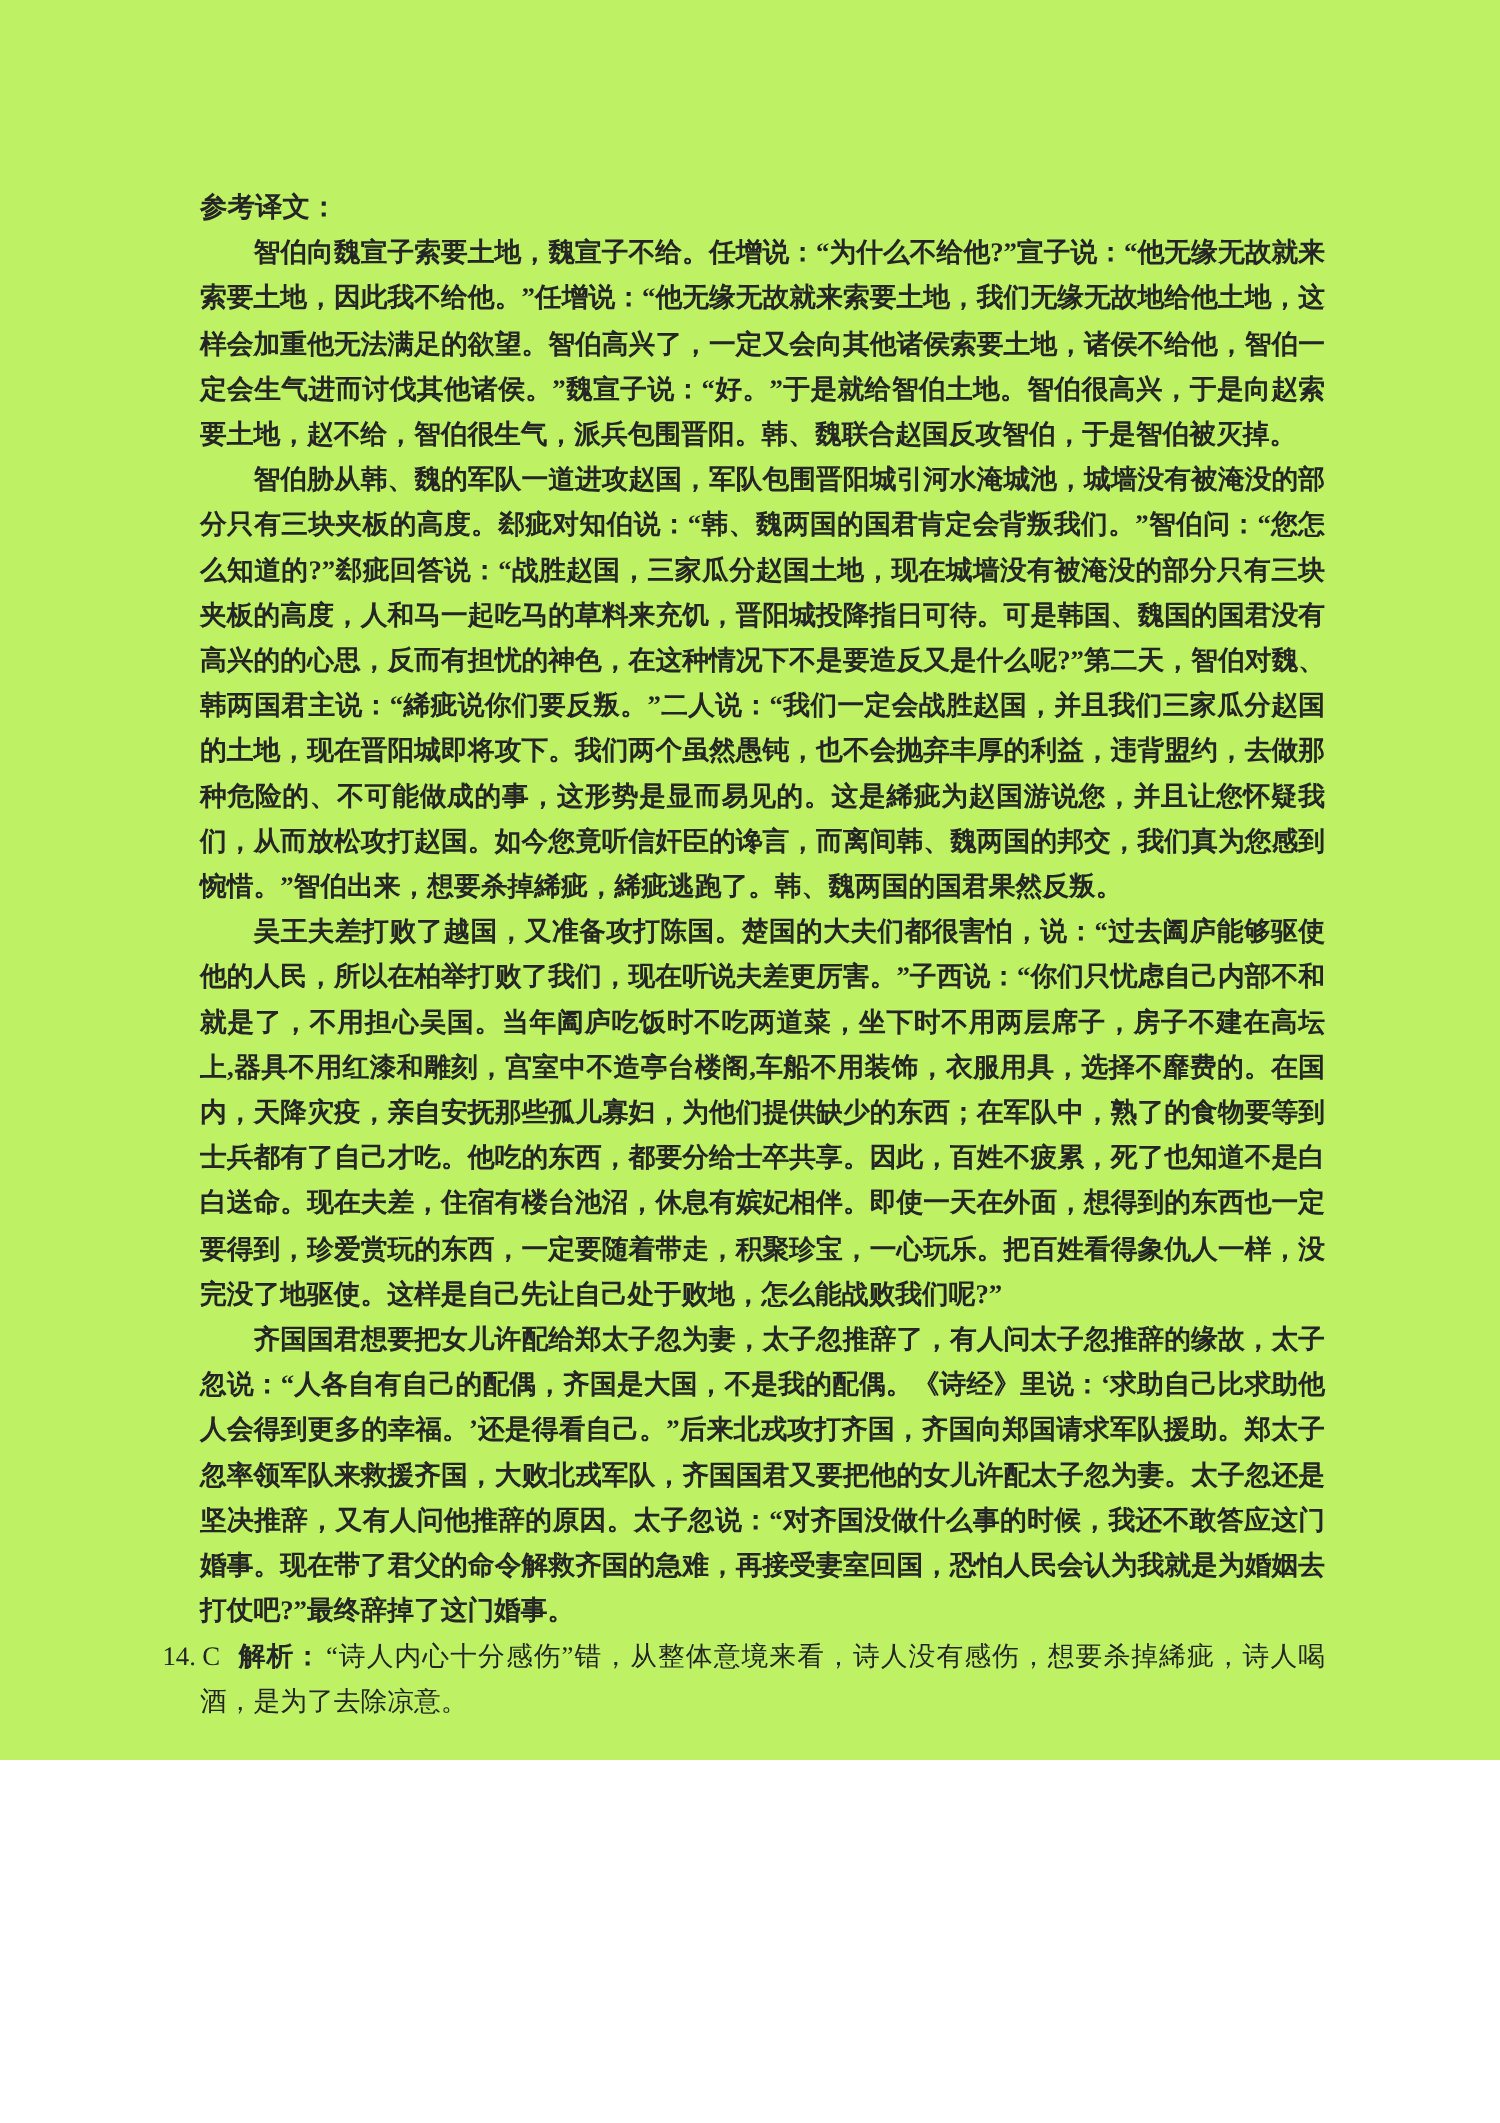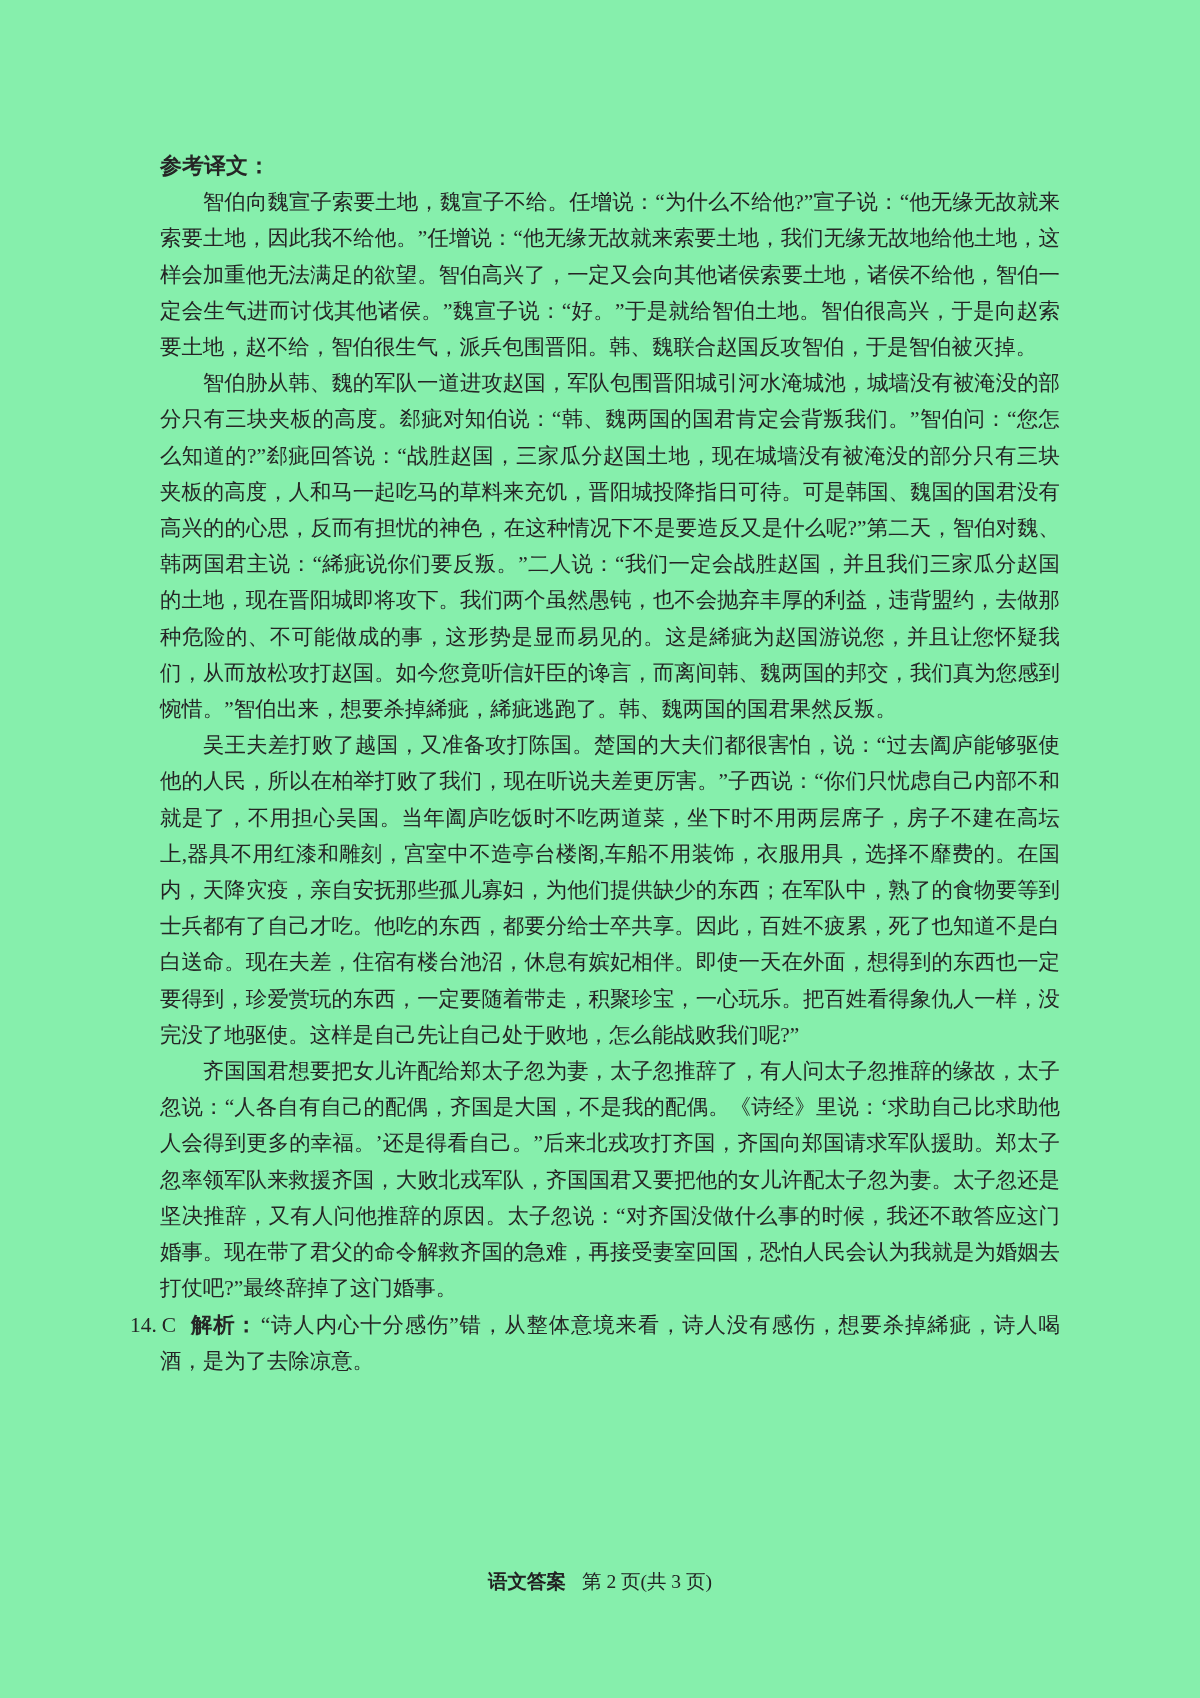--- a/index.html
+++ b/index.html
@@ -3,22 +3,22 @@
 <meta charset="utf-8">
 <style>
   html, body {
     margin: 0;
     padding: 0;
     background: #ffffff;
   }
   .page {
     position: relative;
     width: 1200px;
-    height: 1698px;
-    background: #86efac;
+    height: 1408px;
+    background: #bef264;
     font-family: "Liberation Serif", serif;
     color: #252525;
     overflow: hidden;
   }
   .content {
     position: absolute;
     left: 160px;
     top: 148px;
     width: 900px;
     font-size: 21.4px;
@@ -30,20 +30,21 @@
     font-family: "Liberation Sans", sans-serif;
     font-weight: bold;
     font-size: 22px;
     margin: 0;
     line-height: 36.2px;
     text-align: left;
   }
   .para {
     margin: 0;
     text-indent: 2em;
+    font-weight: bold;
   }
   .item {
     margin: 0 0 0 -30px;
     padding-left: 30px;
     text-indent: -30px;
   }
   .item-num {
     margin-right: 5px;
   }
   .item-ans {

